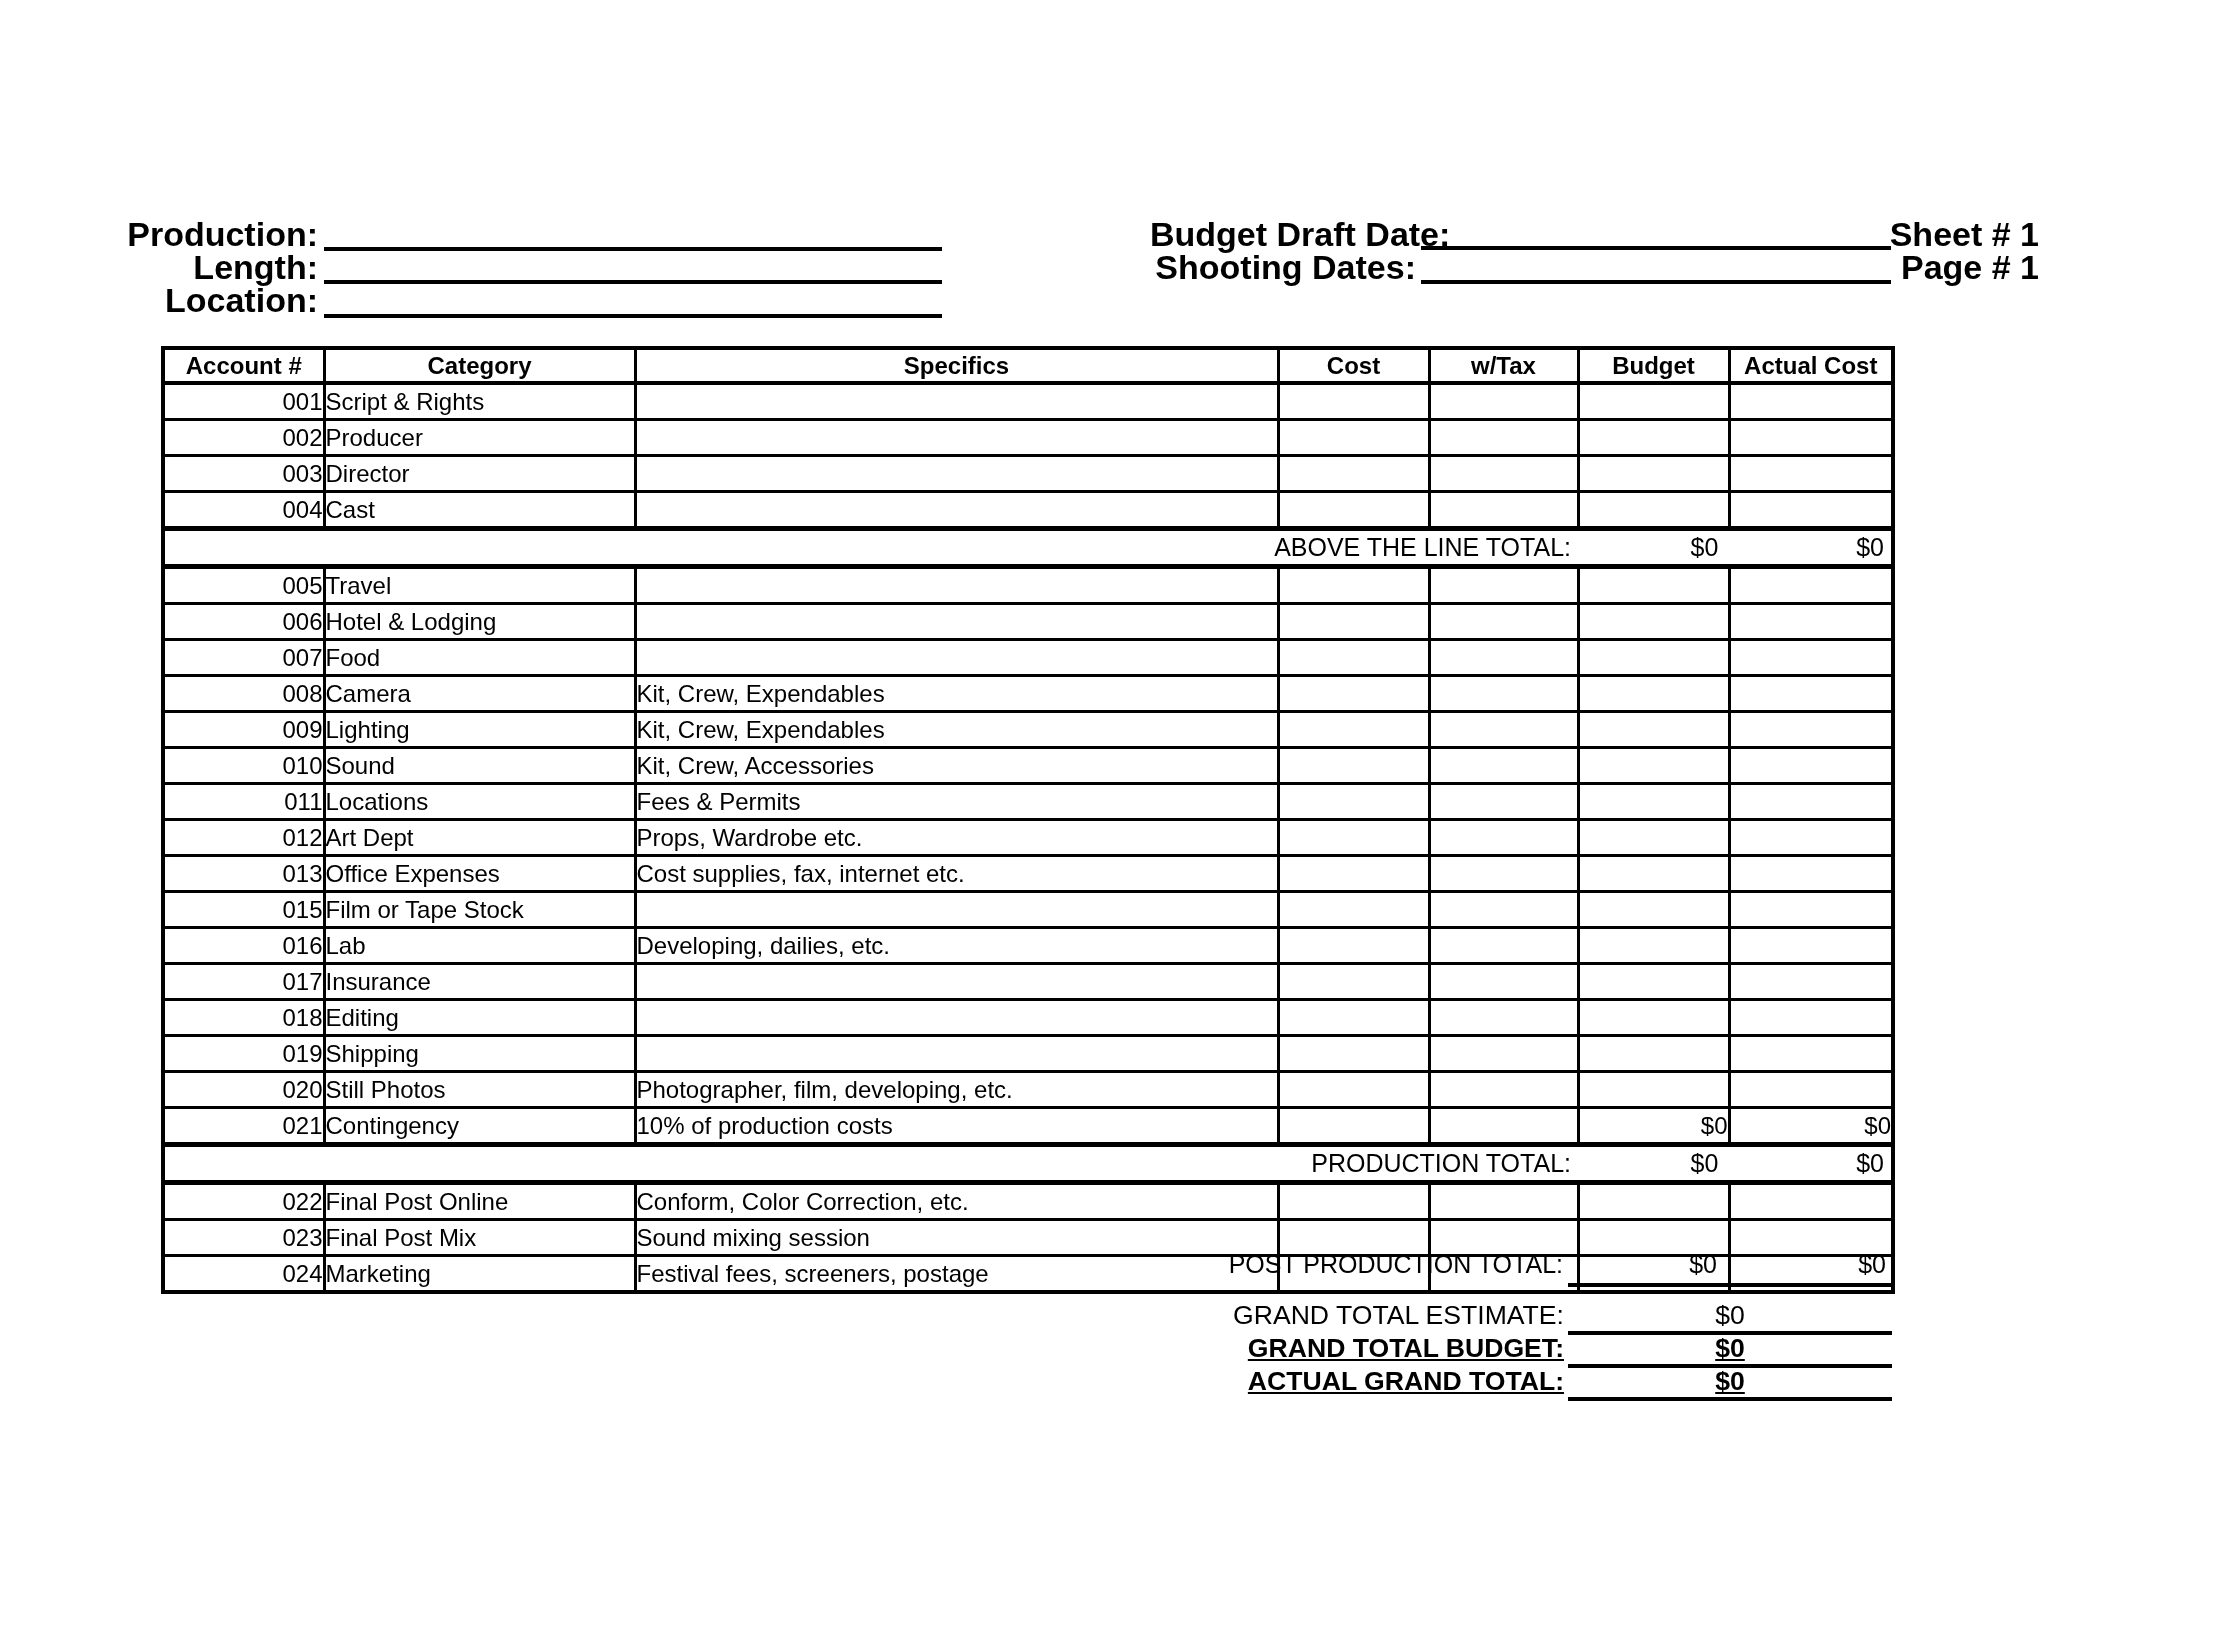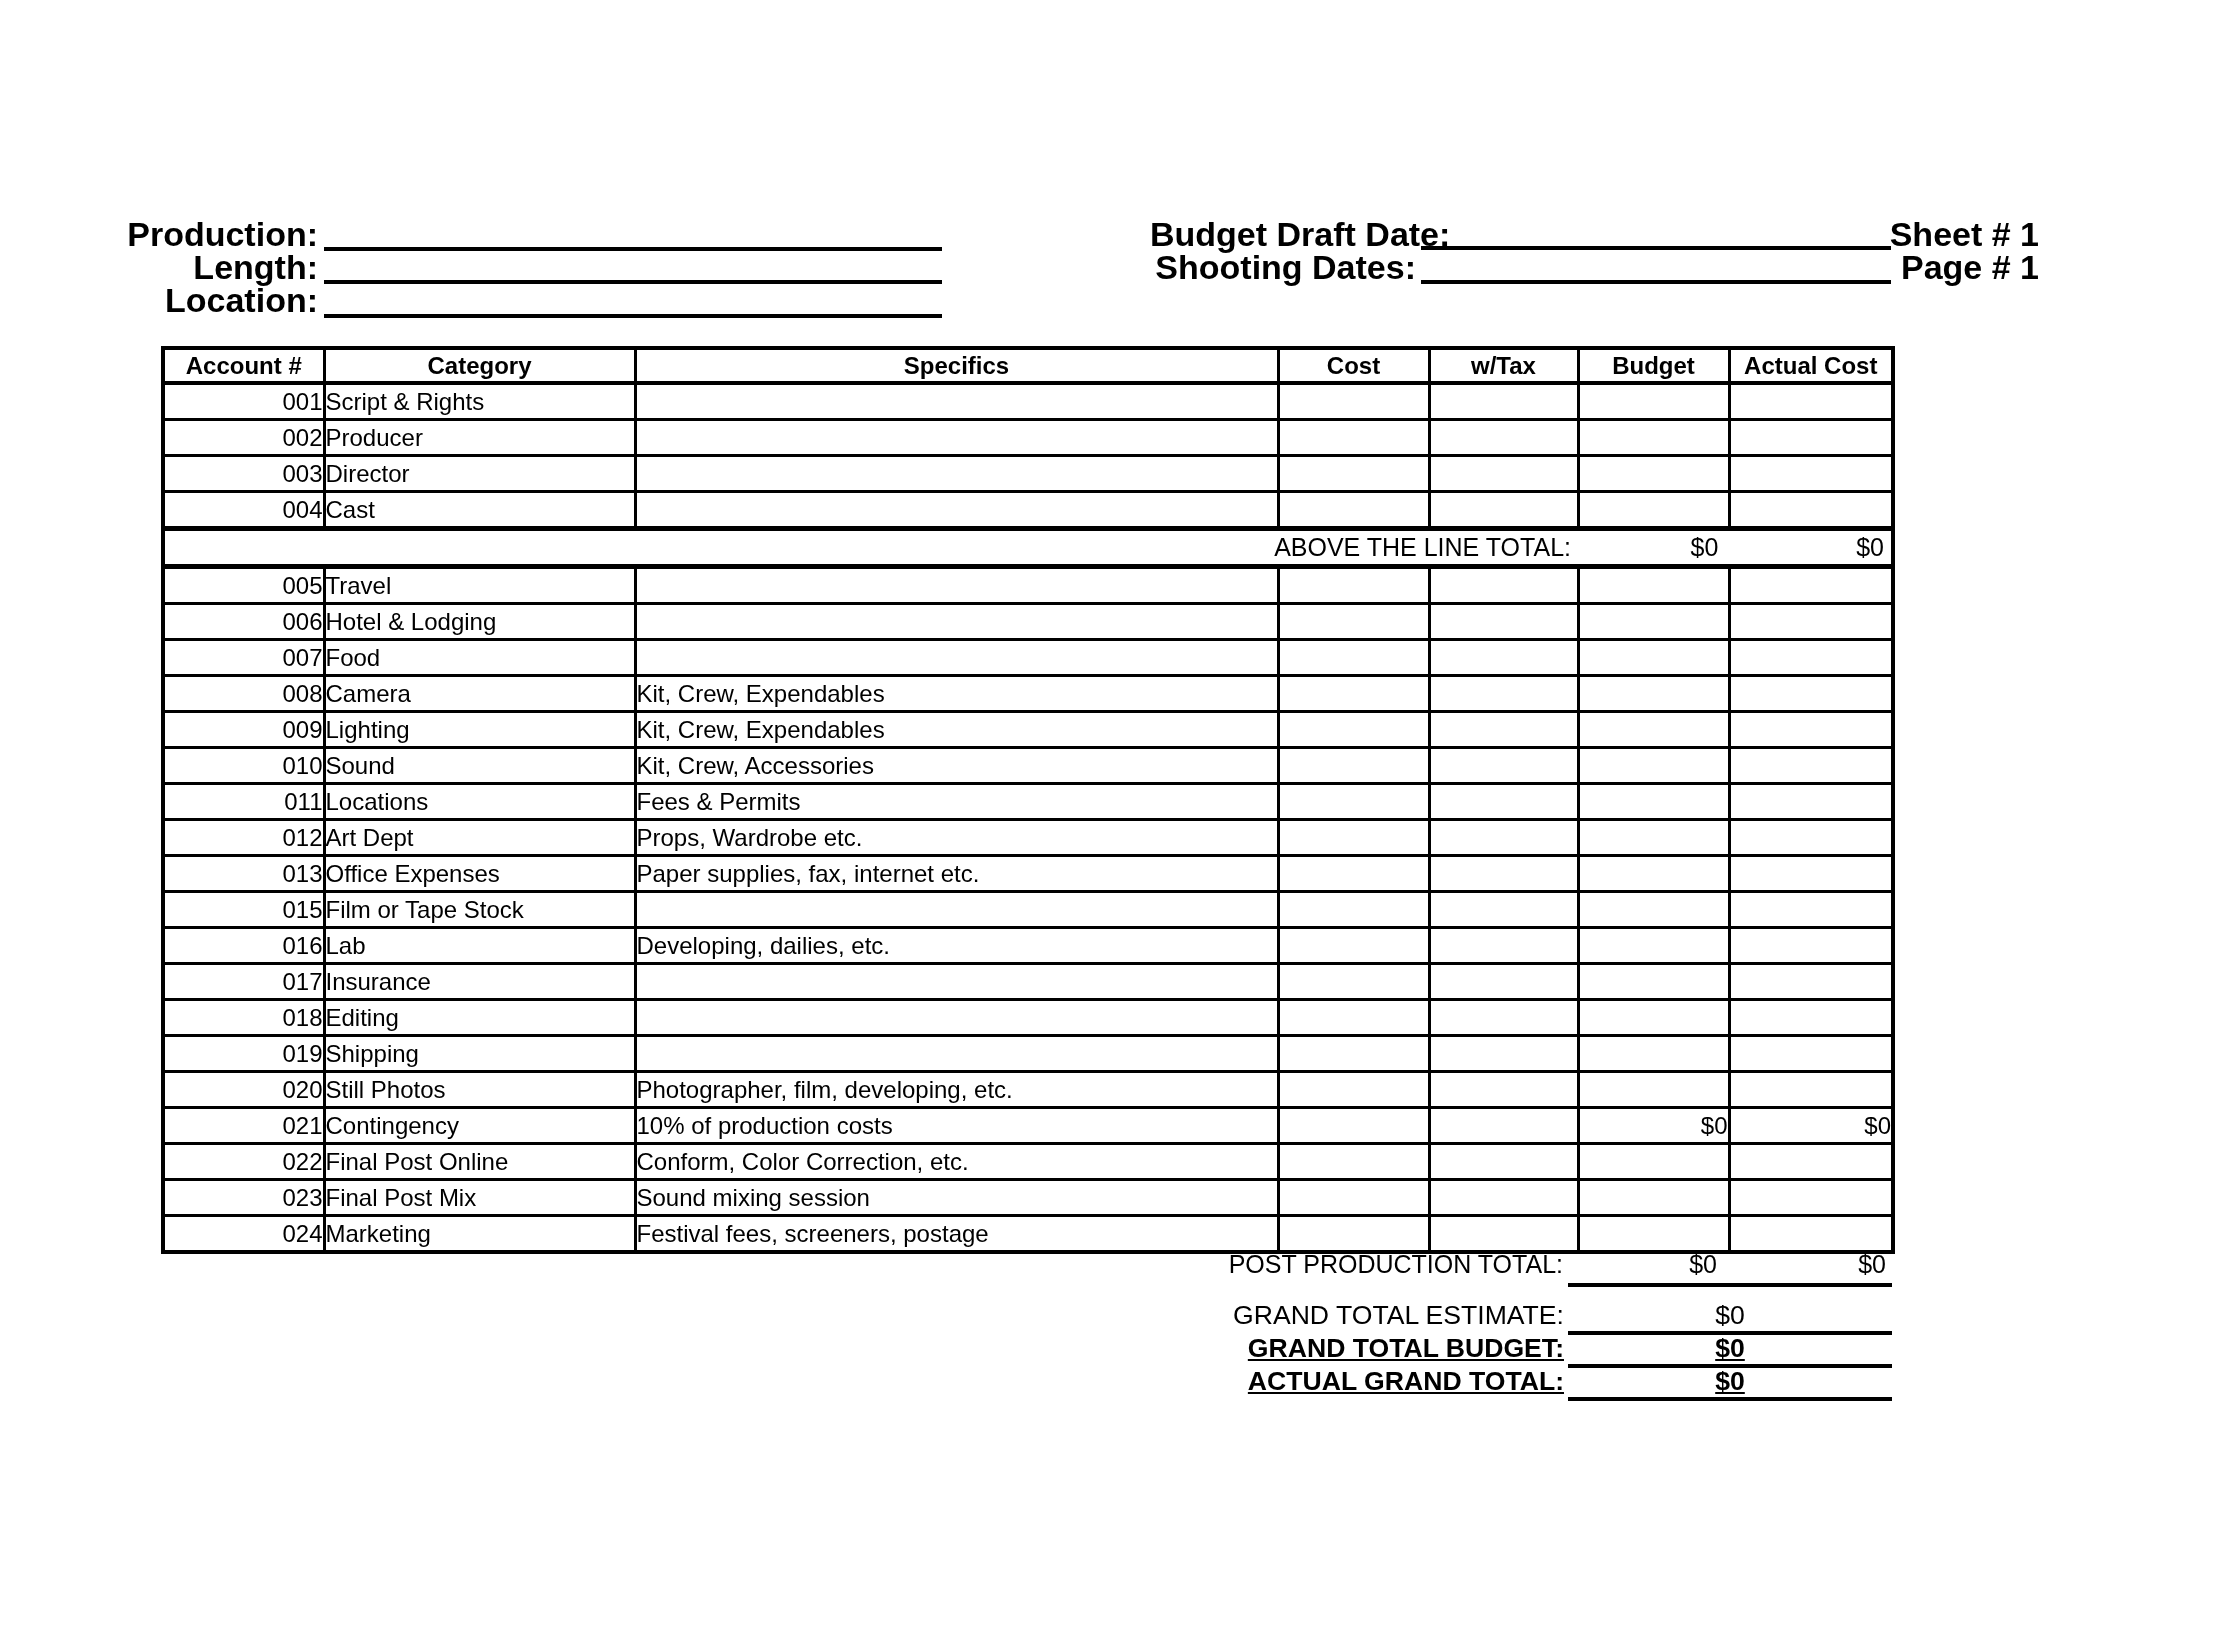--- a/index.html
+++ b/index.html
@@ -219,21 +219,21 @@
           <td class="c-category">Art Dept</td>
           <td class="c-specifics">Props, Wardrobe etc.</td>
           <td class="c-cost"></td>
           <td class="c-wtax"></td>
           <td class="c-budget"></td>
           <td class="c-actual"></td>
         </tr>
         <tr>
           <td class="c-account">013</td>
           <td class="c-category">Office Expenses</td>
-          <td class="c-specifics">Paper supplies, fax, internet etc.</td>
+          <td class="c-specifics">Cost supplies, fax, internet etc.</td>
           <td class="c-cost"></td>
           <td class="c-wtax"></td>
           <td class="c-budget"></td>
           <td class="c-actual"></td>
         </tr>
         <tr>
           <td class="c-account">015</td>
           <td class="c-category">Film or Tape Stock</td>
           <td class="c-specifics"></td>
           <td class="c-cost"></td>
@@ -287,20 +287,25 @@
           <td class="c-actual"></td>
         </tr>
         <tr>
           <td class="c-account">021</td>
           <td class="c-category">Contingency</td>
           <td class="c-specifics">10% of production costs</td>
           <td class="c-cost"></td>
           <td class="c-wtax"></td>
           <td class="c-budget">$0</td>
           <td class="c-actual">$0</td>
+        </tr>
+        <tr class="total-row">
+          <td colspan="5" class="t-label">PRODUCTION TOTAL:</td>
+          <td class="t-budget">$0</td>
+          <td class="t-actual">$0</td>
         </tr>
         <tr>
           <td class="c-account">022</td>
           <td class="c-category">Final Post Online</td>
           <td class="c-specifics">Conform, Color Correction, etc.</td>
           <td class="c-cost"></td>
           <td class="c-wtax"></td>
           <td class="c-budget"></td>
           <td class="c-actual"></td>
         </tr>

